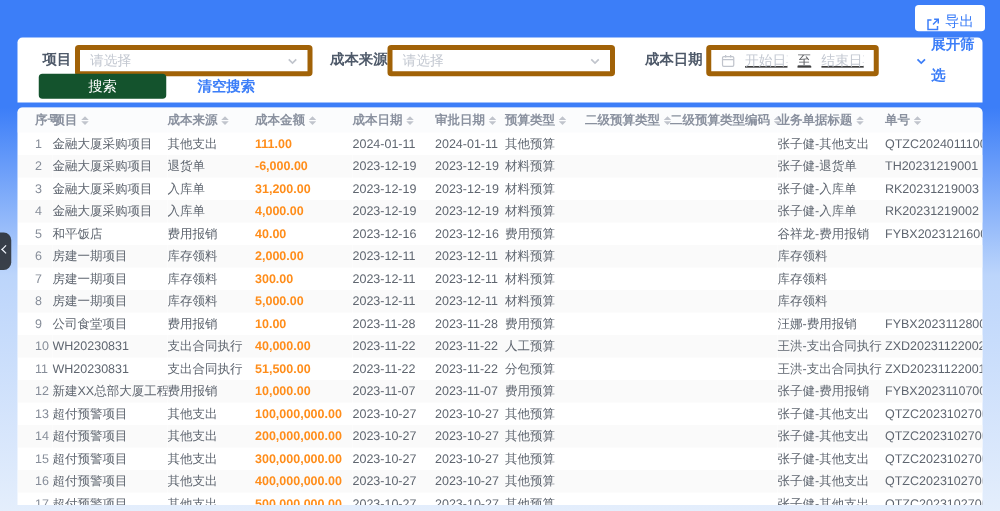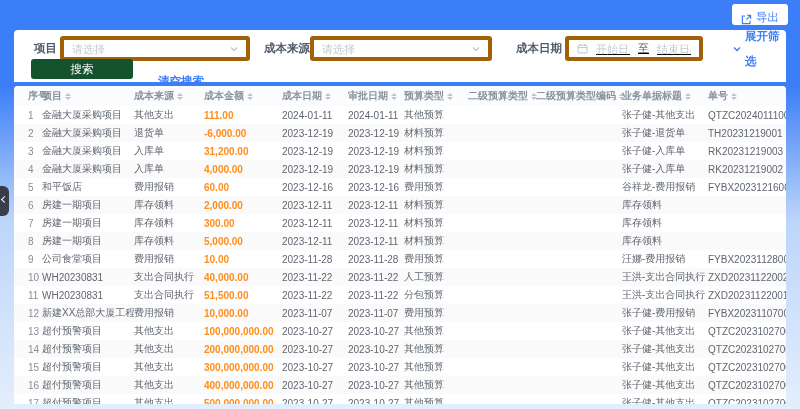--- a/index.html
+++ b/index.html
@@ -24,21 +24,21 @@
   .select input, .date-range input { border:none; outline:none; flex:1 1 auto; min-width:0; height:100%;
                  font-size:11px; color:#606266; padding:0 8px; font-family:inherit; background:transparent; }
   .select input::placeholder, .date-range input::placeholder { color:#c3c8d1; }
   .chev { color:#c0c4cc; margin-right:7px; display:flex; }
   .cal { margin-left:8px; display:flex; }
   .to-sep { font-size:11px; color:#606266; flex:0 0 auto; }
   .expand { position:absolute; top:6px; left:718px; height:25px; line-height:25px; color:#3c7ef8; font-size:11.5px;
             cursor:pointer; display:flex; align-items:center; gap:3px; text-decoration:none; font-weight:bold; }
   .search-btn { position:absolute; left:17px; top:29px; width:102px; height:20px; background:#14532d; color:#fff;
                 border:none; border-radius:3px; font-size:11.5px; cursor:pointer; font-family:inherit; }
-  .clear-link { position:absolute; left:144px; top:41px; height:20px; line-height:20px; color:#3c7ef8;
+  .clear-link { position:absolute; left:144px; top:30px; height:20px; line-height:20px; color:#3c7ef8;
                 font-size:11.5px; cursor:pointer; text-decoration:none; font-weight:bold; }
 
   
   .table-card { position:absolute; left:14px; right:14px; top:86px; bottom:5px; background:#ffffff;
                 border-radius:4px 4px 0 0; overflow:hidden; }
   table { width:772px; table-layout:fixed; border-collapse:collapse; }
   th { height:20px; font-size:10px; color:#8a919f; font-weight:bold; text-align:left; background:#fbfcfd;
        white-space:nowrap; overflow:visible; }
   th .th-wrap { display:inline-flex; align-items:center; gap:3px; }
   td { height:18px; font-size:10px; color:#5f6670; white-space:nowrap; overflow:hidden; }
@@ -251,21 +251,21 @@
             <td>材料预算</td>
             <td></td>
             <td></td>
             <td>张子健-入库单</td>
             <td>RK20231219002</td>
           </tr>
           <tr>
             <td class="c-index">5</td>
             <td>和平饭店</td>
             <td>费用报销</td>
-            <td class="c-amount">60.00</td>
+            <td class="c-amount">40.00</td>
             <td>2023-12-16</td>
             <td>2023-12-16</td>
             <td>费用预算</td>
             <td></td>
             <td></td>
             <td>谷祥龙-费用报销</td>
             <td>FYBX20231216001</td>
           </tr>
           <tr>
             <td class="c-index">6</td>

